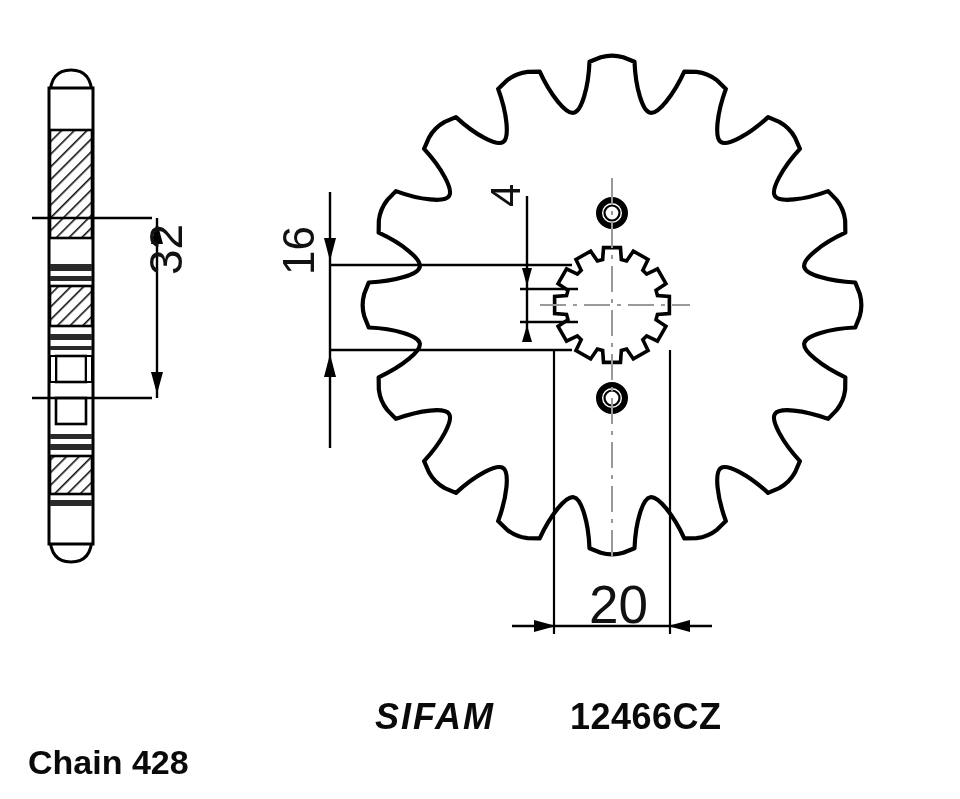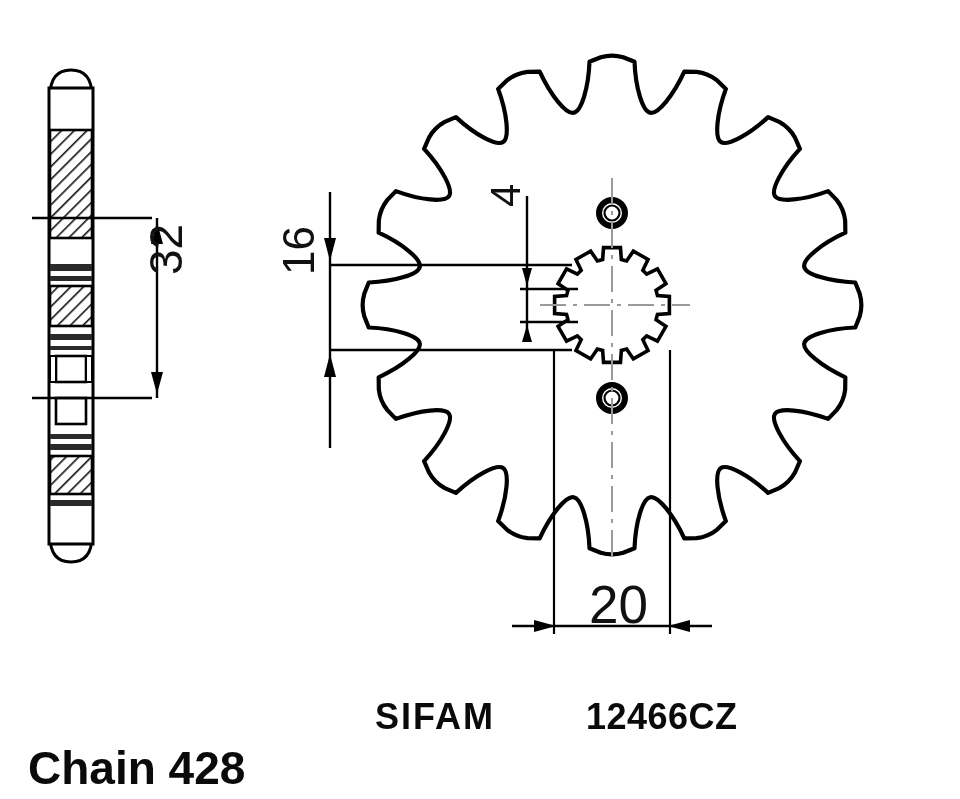--- a/index.html
+++ b/index.html
@@ -26,31 +26,32 @@
     position: absolute;
     font-family: "Liberation Sans", sans-serif;
     font-weight: bold;
     color: #0a0a0a;
     white-space: nowrap;
     line-height: 1;
   }
   #label-chain {
     left: 28px;
     top: 745px;
-    font-size: 46px;
+    font-size: 34px;
     letter-spacing: 0px;
   }
   #label-brand {
     left: 375px;
     top: 699px;
     font-size: 36px;
     letter-spacing: 2px;
+    font-style: italic;
   }
   #label-partno {
-    left: 586px;
+    left: 570px;
     top: 699px;
     font-size: 36px;
     letter-spacing: 0.5px;
   }
   .dim-text {
     position: absolute;
     font-family: "Liberation Sans", sans-serif;
     font-weight: normal;
     color: #111111;
     white-space: nowrap;

